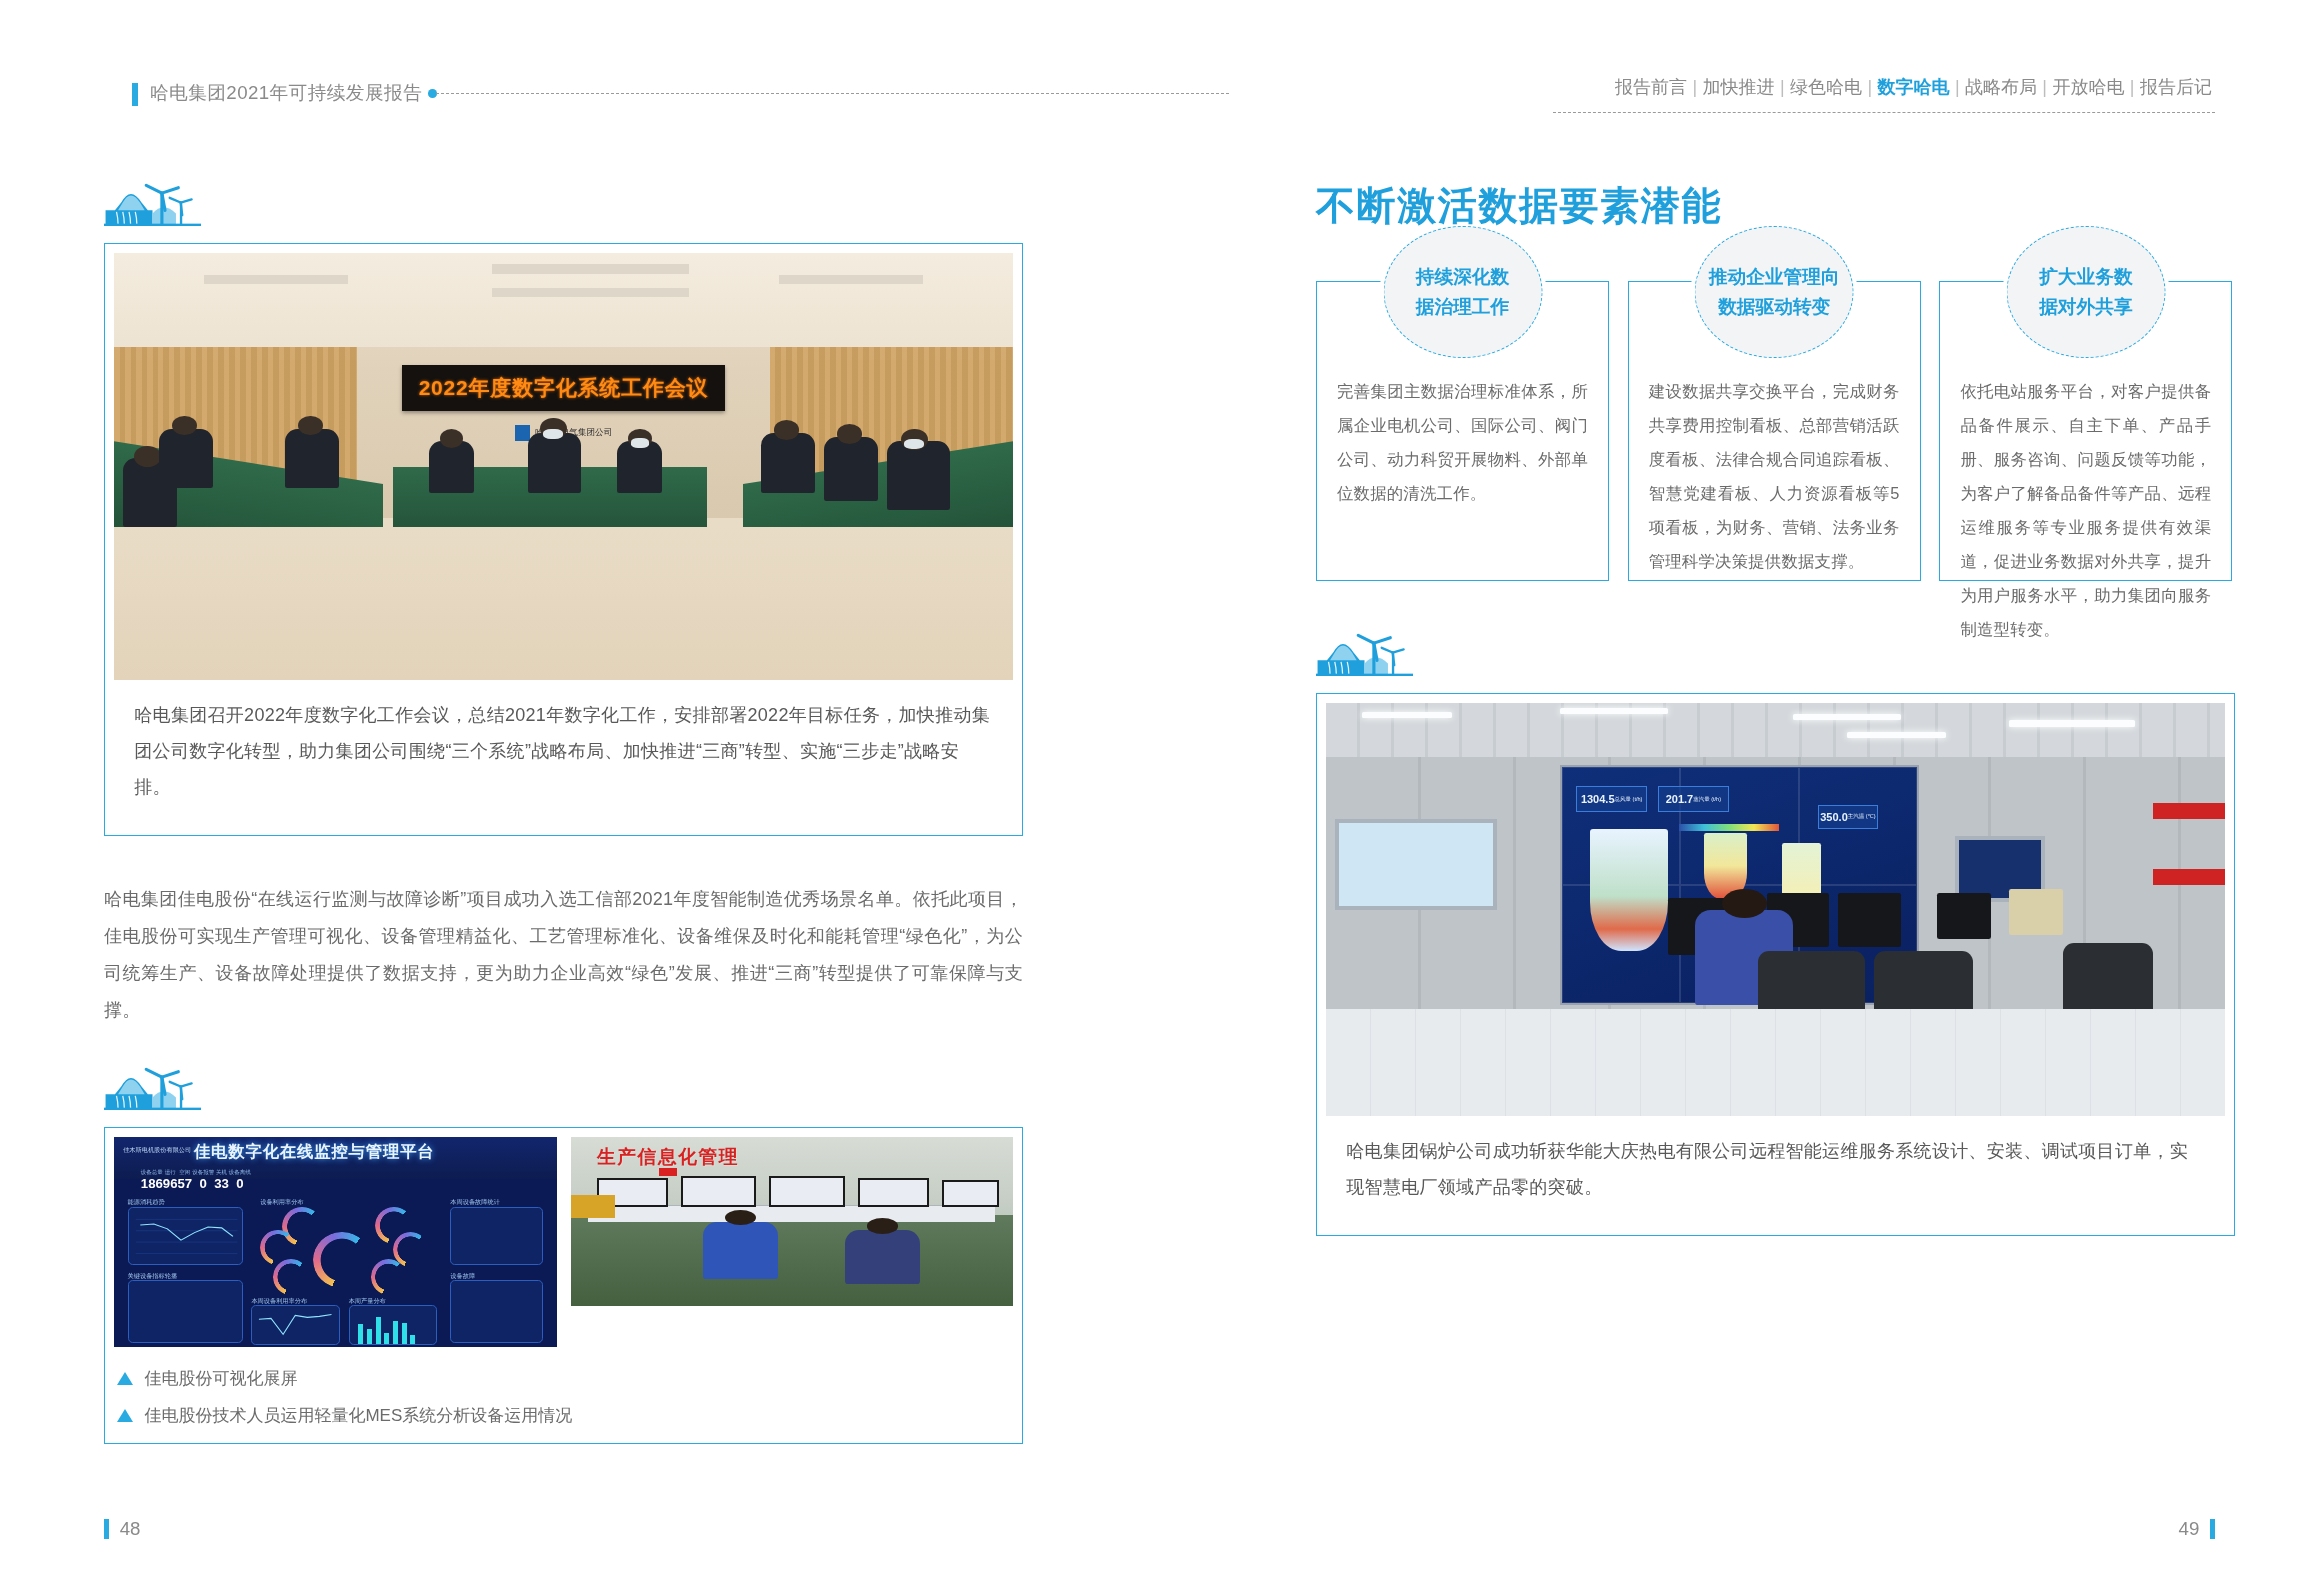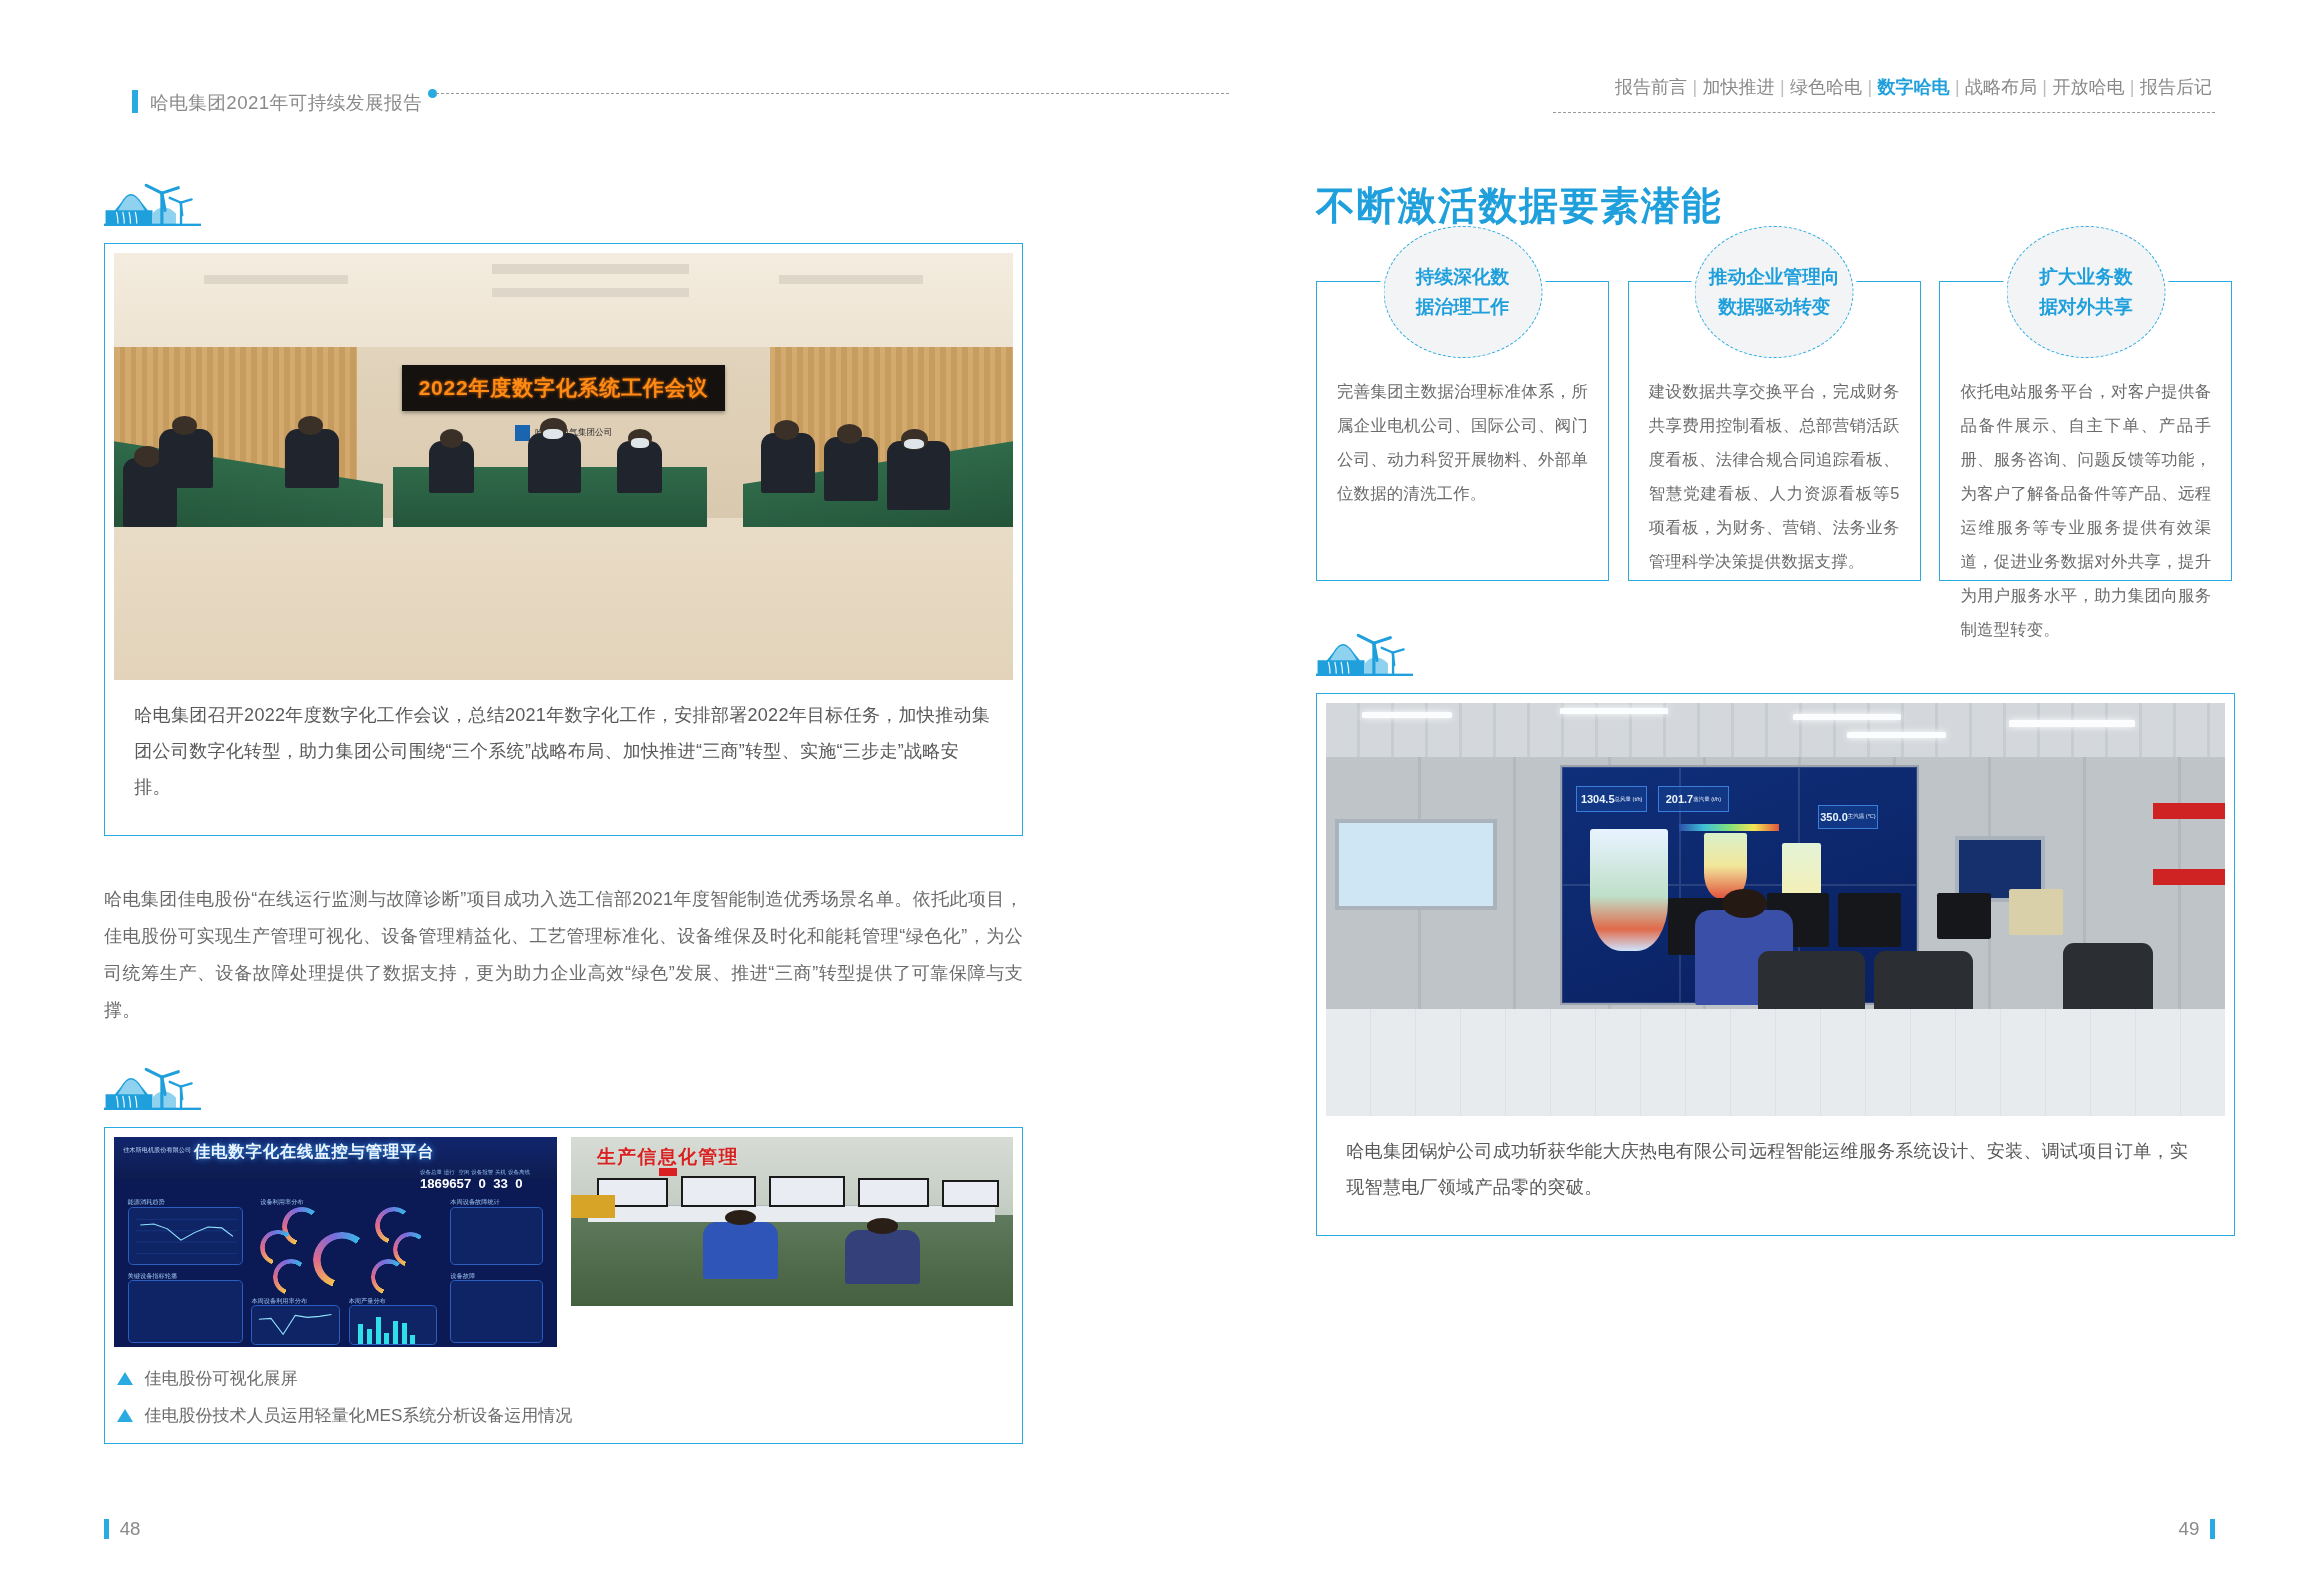--- a/index.html
+++ b/index.html
@@ -6,21 +6,21 @@
   html, body {
     width: 2319px; height: 1573px;
     background: #ffffff;
     font-family: "Liberation Sans", "DejaVu Sans", sans-serif;
     overflow: hidden;
   }
   .spread { position: relative; width: 2319px; height: 1573px; background: #fff; }
 
   
   .header { position: absolute; top: 75px; left: 0; width: 2319px; height: 47px; }
-  .hdr-left { position: absolute; left: 104px; top: 15px; display: flex; align-items: flex-start; height: 31px; padding-left: 28px; }
+  .hdr-left { position: absolute; left: 104px; top: 0; display: flex; align-items: flex-end; height: 31px; padding-left: 28px; }
   .hdr-bar { width: 5.5px; height: 23.4px; background: #29ABE2; margin-right: 12.5px; }
   .hdr-title { font-size: 18.7px; color: #8a8a8a; letter-spacing: 0.4px; white-space: nowrap; }
   .hdr-dash-left { position: absolute; left: 436px; top: 18px; width: 793px; height: 0.8px;
     border-top: 1.6px dashed #9a9a9a; }
   .hdr-dot-left { position: absolute; left: 428px; top: 14px; width: 8.6px; height: 8.6px;
     border-radius: 50%; background: #29ABE2; }
 
   .hdr-right { position: absolute; right: 104px; top: 0; text-align: right; }
   .nav { font-size: 18px; color: #8a8a8a; white-space: nowrap; line-height: 25px; }
   .nav .item { padding: 0 3.1px; }
@@ -81,21 +81,21 @@
   .mt-head { position:absolute; background:#3b3027; border-radius:50%; }
   .mt-mask { position:absolute; background:#dfe6ea; border-radius:40%; }
 
   
   .photo-dash { height: 210px; background: #0b1a55; position: relative; }
   .dash-head { position:absolute; left:0; top:0; width:100%; height:20%;
      background: linear-gradient(180deg,#12266e,#0d1c50); }
   .dash-title { position:absolute; left:18%; top:2%; font-size:16.4px; font-weight:bold;
      color:#eaf4ff; letter-spacing:0.8px; text-shadow:0 0 6.2px #3aa0ff; white-space:nowrap;}
   .dash-kpis { position:absolute; left:6%; top:15%; width:88%; display:flex;
-     justify-content:flex-end; }
+     justify-content:flex-start; }
   .dash-kpi { text-align:center; color:#7fd4ff; }
   .dash-kpi .lab { font-size:5.5px; color:#8fb8e8; }
   .dash-kpi .num { font-size:13.2px; color:#fff; font-weight:bold; }
   .dash-panel { position:absolute; border:0.8px solid #2c5ebf; border-radius:4.7px;
      background: rgba(18,42,110,.65); }
   .gauge { position:absolute; border-radius:50%;
      background: conic-gradient(from 200deg,#f2c14e 0deg,#e06a8c 70deg,#7b6bdc 140deg,#36b6e8 200deg, rgba(0,0,0,0) 200deg);
      -webkit-mask: radial-gradient(circle, transparent 52%, #000 54%);
      mask: radial-gradient(circle, transparent 52%, #000 54%); }
   .bar { position:absolute; bottom:0; background:#2fe0e8; }

